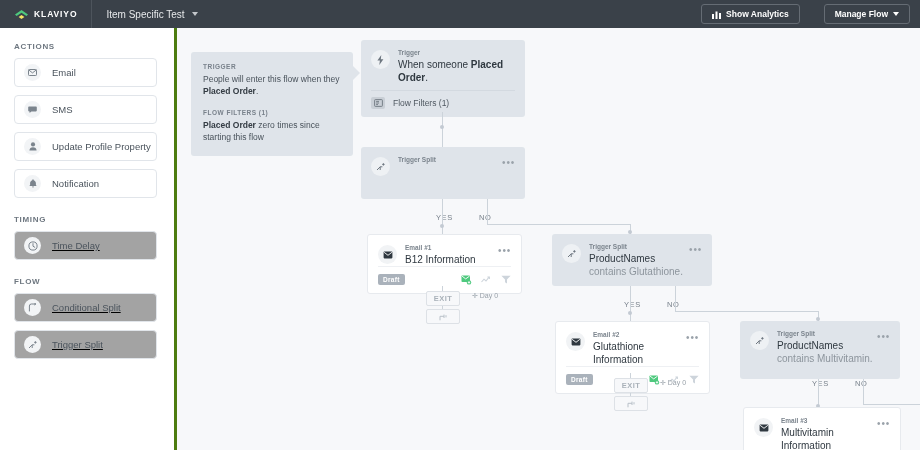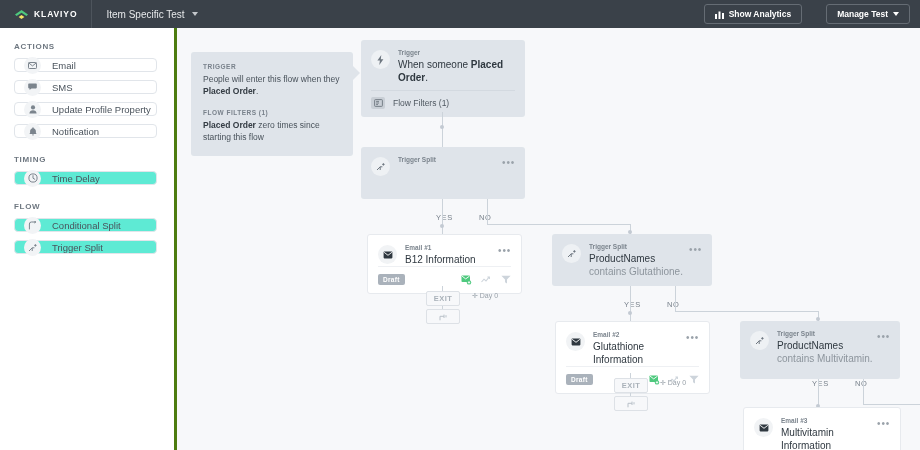--- a/index.html
+++ b/index.html
@@ -49,25 +49,25 @@
     background: #ffffff; border-right: 3px solid #4d7c0f;
     padding: 14px 0 16px 0;
   }
   .section-label {
     font-size: 8px; font-weight: bold; color: #6e7780; letter-spacing: 0.7px;
     margin: 0 0 7px 14px;
   }
   .section-label.sp { margin-top: 17px; }
   .palette-item {
     display: flex; align-items: center; gap: 11px;
-    margin: 0 17px 8px 14px; height: 14px;
+    margin: 0 17px 8px 14px; height: 29px;
     border: 1px solid #e1e5ea; border-radius: 4px;
     background: #ffffff; padding-left: 9px;
   }
-  .palette-item.tinted { background: #5eead4; border-color: #e1e5ea; }
+  .palette-item.tinted { background: #a3a3a3; border-color: #e1e5ea; text-decoration: underline; }
   .pi-icon {
     width: 17px; height: 17px; border-radius: 50%;
     background: #f2f4f6;
     display: flex; align-items: center; justify-content: center;
     flex: none;
   }
   .pi-label { font-size: 9.5px; color: #4a535c; }
 
   
   .canvas {
@@ -185,21 +185,21 @@
         <span>
           <svg width="9" height="9" viewBox="0 0 9 9">
             <rect x="0" y="4" width="2" height="5" fill="#ffffff"></rect>
             <rect x="3.5" y="1.5" width="2" height="7.5" fill="#ffffff"></rect>
             <rect x="7" y="3" width="2" height="6" fill="#ffffff"></rect>
           </svg>
         </span>
         <span>Show Analytics</span>
       </div>
       <div class="tb-btn">
-        <span>Manage Test</span>
+        <span>Manage Flow</span>
         <span class="caret"></span>
       </div>
     </div>
   </div>
 
   <div class="sidebar">
 
     <div class="section-label">ACTIONS</div>
 
     <div class="palette-item">

